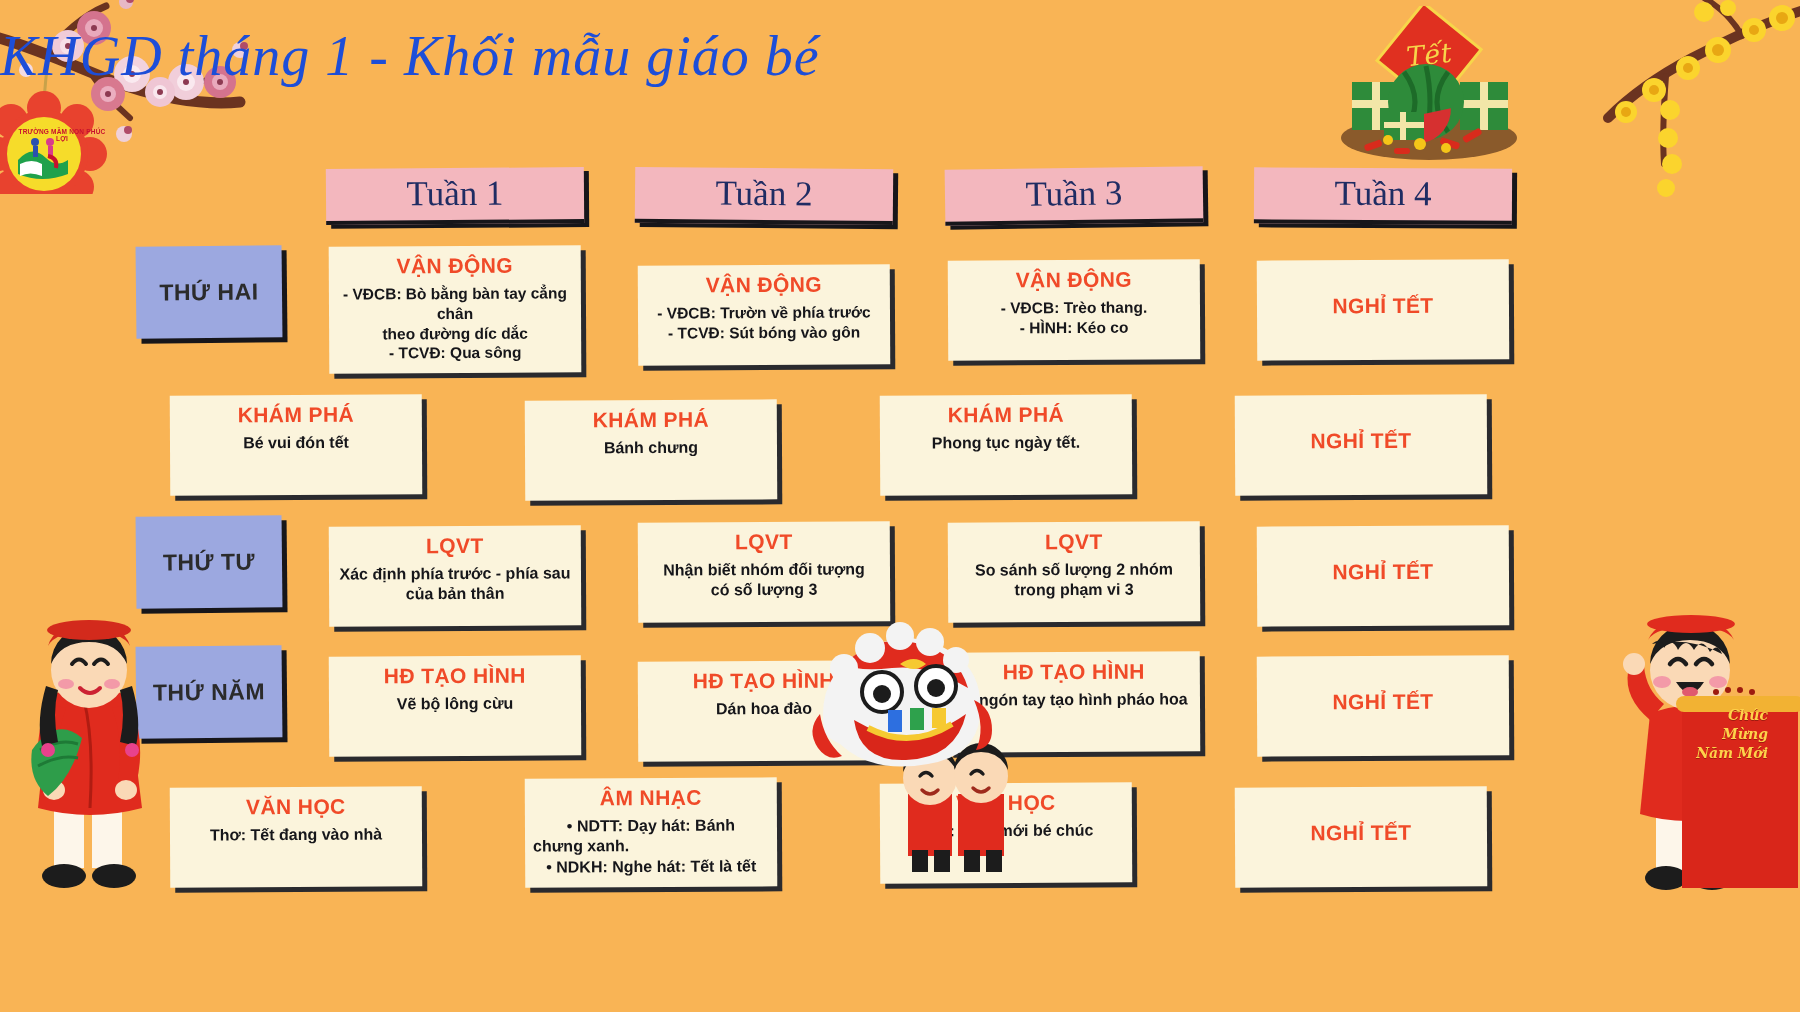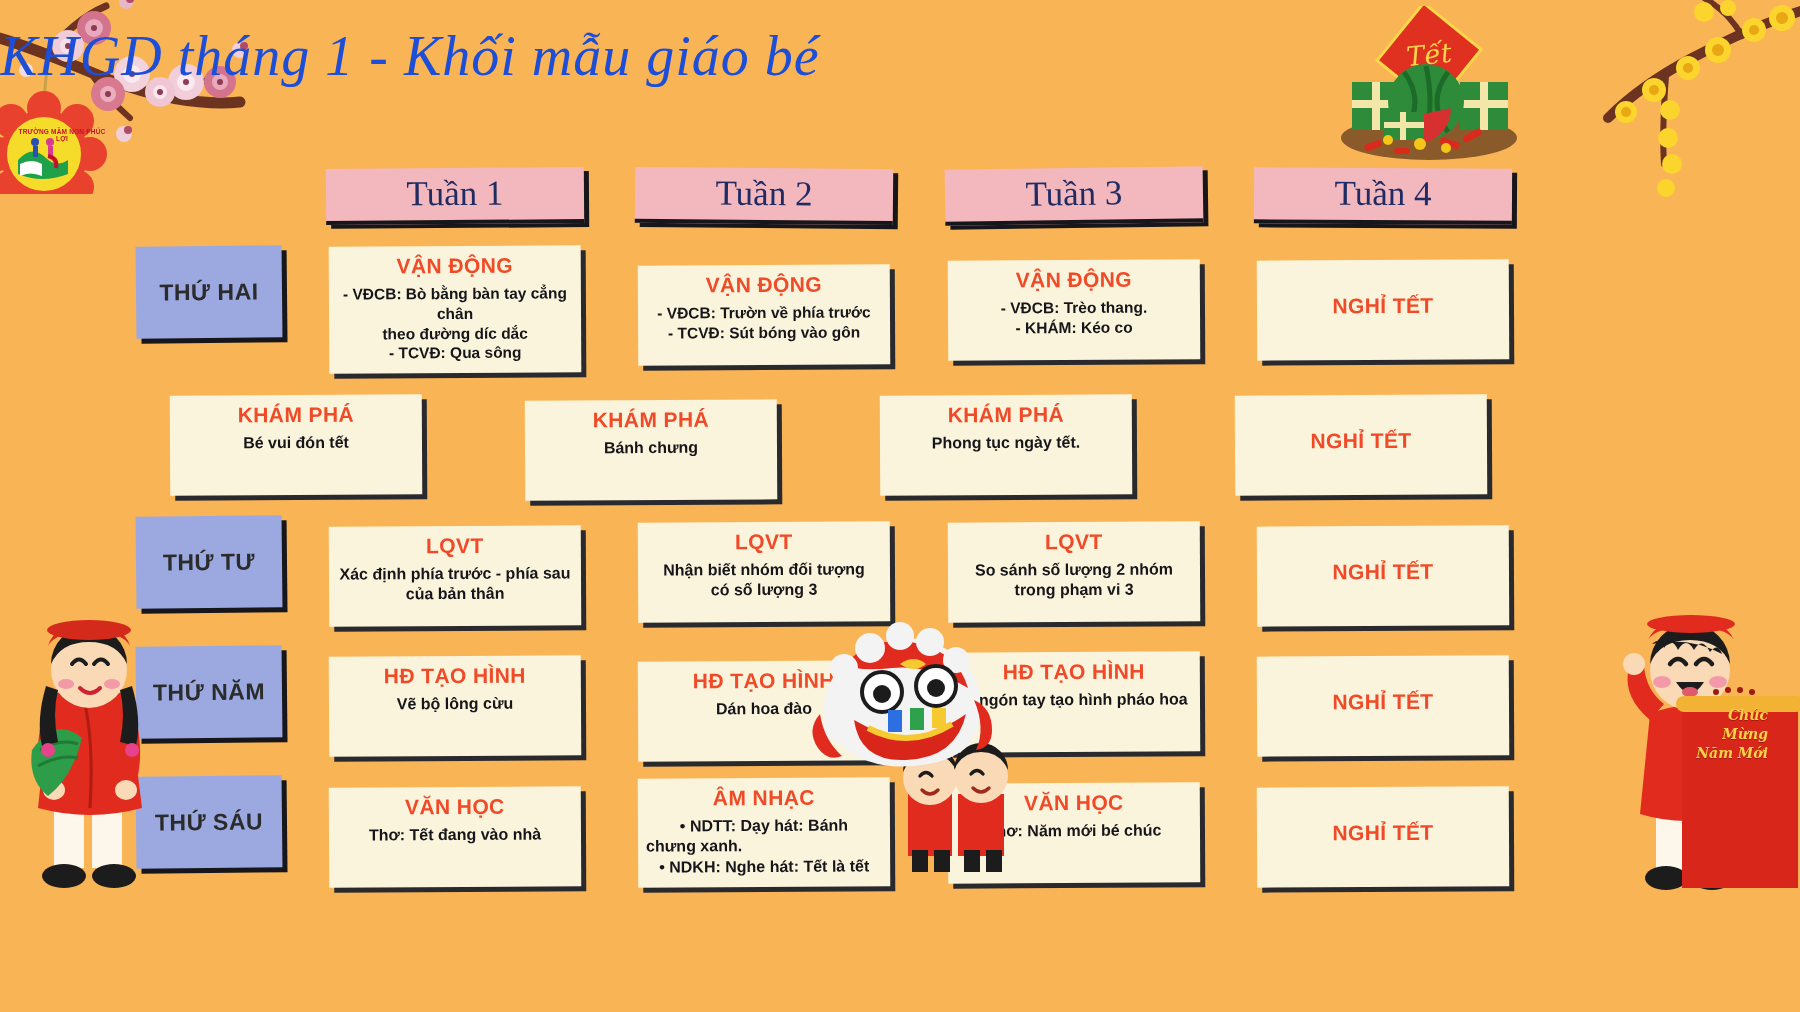--- a/index.html
+++ b/index.html
@@ -343,21 +343,21 @@
           <span class="ln">- VĐCB: Trườn về phía trước</span>
           <span class="ln">- TCVĐ: Sút bóng vào gôn</span>
         </div>
       </div>
         </div>
       <div class="cell-wrap">
           <div class="card h1">
         <div class="card-title">VẬN ĐỘNG</div>
         <div class="card-body">
           <span class="ln">- VĐCB: Trèo thang.</span>
-          <span class="ln">- KHÁM: Kéo co</span>
+          <span class="ln">- HÌNH: Kéo co</span>
         </div>
       </div>
         </div>
       <div class="cell-wrap">
           <div class="card blank">
         <div class="card-title">NGHỈ TẾT</div>
       </div>
         </div>
     </div>
 
@@ -460,23 +460,20 @@
       </div>
         </div>
       <div class="cell-wrap">
           <div class="card blank">
         <div class="card-title">NGHỈ TẾT</div>
       </div>
         </div>
     </div>
 
     <div class="body-row row-5">
-      <div class="daylabel-wrap">
-          <div class="daylabel">THỨ SÁU</div>
-        </div>
       <div class="cell-wrap">
           <div class="card h2">
         <div class="card-title">VĂN HỌC</div>
         <div class="card-body thin">
               <span class="ln">Thơ: Tết đang vào nhà</span>
             </div>
       </div>
         </div>
       <div class="cell-wrap">
           <div class="card h2 o-up">

